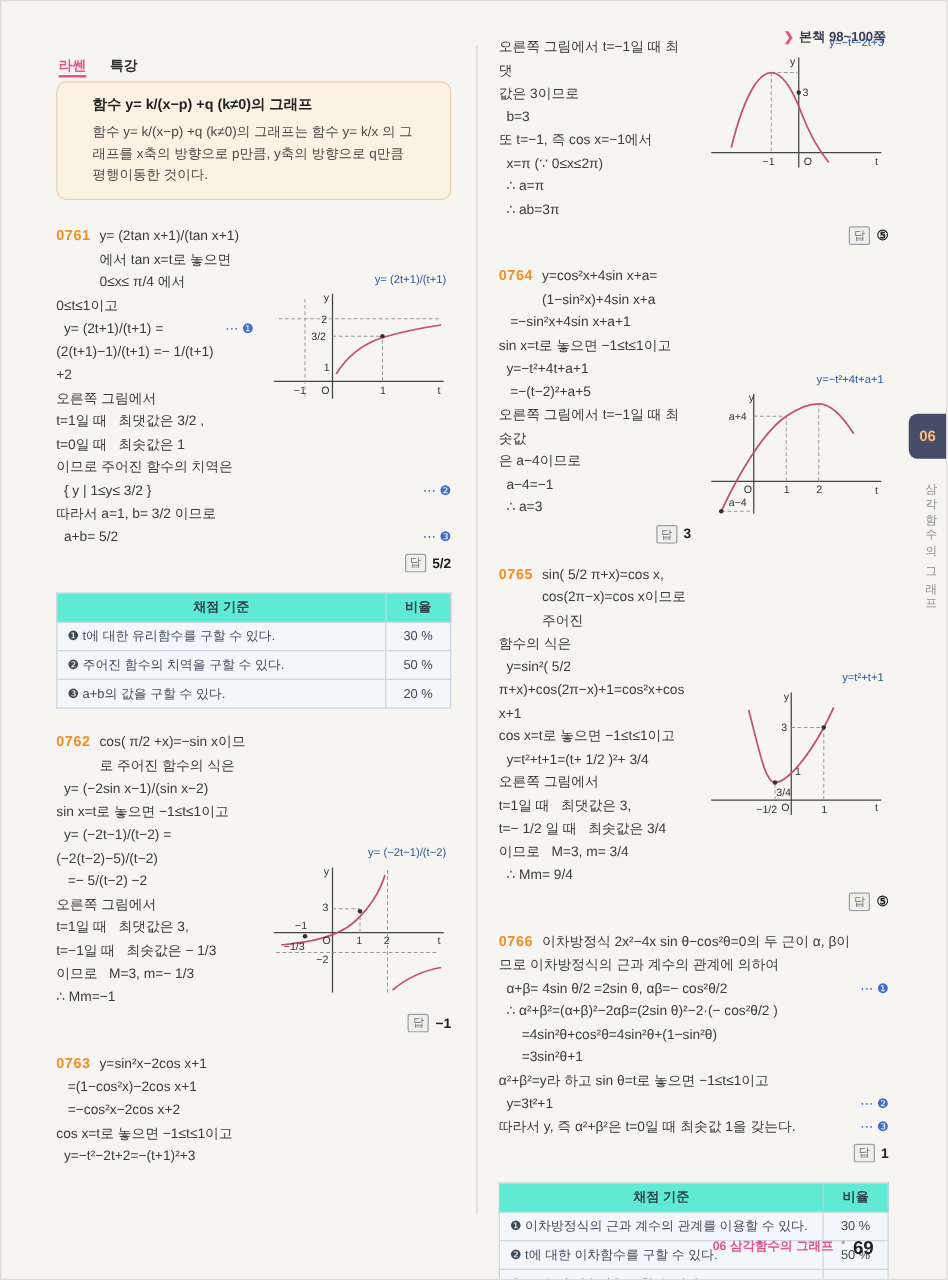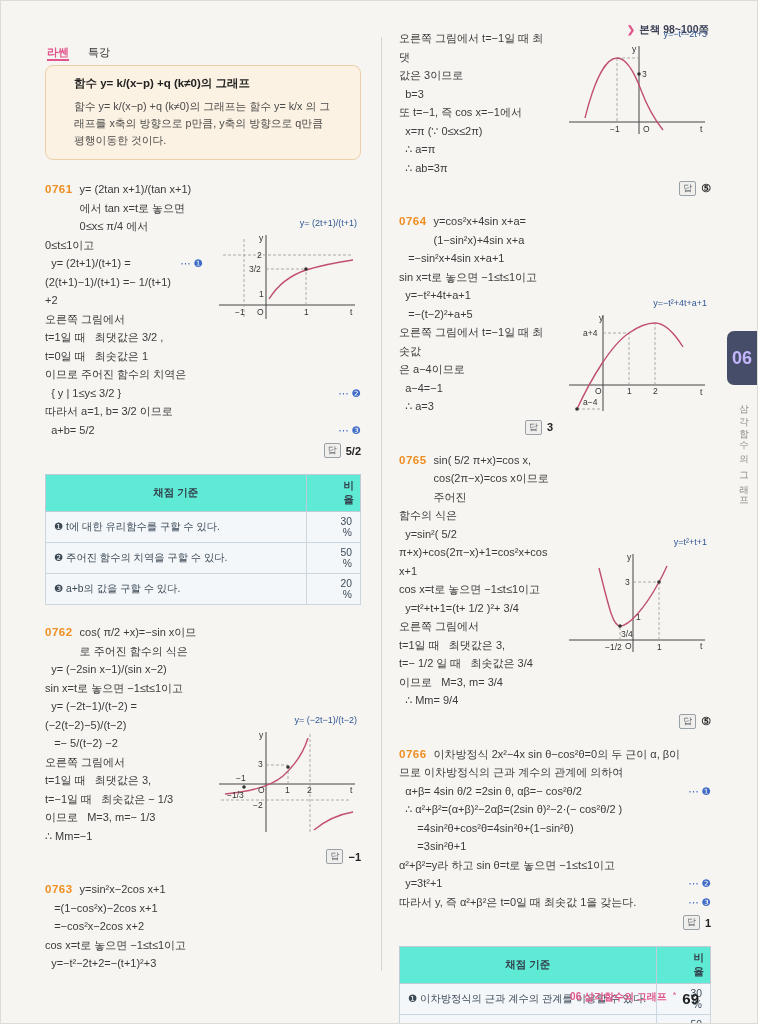--- a/index.html
+++ b/index.html
@@ -16,21 +16,21 @@
 
   
   .col-left  { position:absolute; left:44px;  top:44px; width:316px; }
   .col-right { position:absolute; left:398px; top:28px; width:312px; }
   .divider   { position:absolute; left:380px; top:36px; bottom:52px; width:1px; background:#d9d5cf; }
 
   
   .special { margin-bottom:20px; }
   .special-badge { font-size:11px; margin:0 0 5px 2px; }
   .badge-accent { color:#e0558c; font-weight:700; border-bottom:2px solid #e0558c; padding-bottom:1px; margin-right:19px; }
-  .badge-rest { color:#2e2e2e; font-weight:400; }
+  .badge-rest { color:#2e2e2e; font-weight:700; }
   .special-box { background:#fcf2e3; border:1px solid #ecd0a9; border-radius:8px; padding:10px 28px; }
   .special-title { font-weight:700; color:#222; margin-bottom:7px; font-size:11.5px; }
   .special-body { color:#4a4a4a; line-height:17px; font-size:10.8px; }
 
   
   .problem { margin-bottom:16px; overflow:hidden; }
   .line { display:flex; align-items:baseline; line-height:18.5px; min-height:18px; }
   .txt { white-space:pre-wrap; }
   .pnum { color:#ef8e22; font-weight:700; margin-right:7px; font-size:11.5px; letter-spacing:0.5px; }
   .mk { margin-left:auto; color:#3f6cc8; padding-left:8px; white-space:nowrap; font-size:10.5px; }
@@ -47,25 +47,25 @@
   .ax { stroke:#444; stroke-width:1; }
   .dash { stroke:#999; stroke-width:0.8; stroke-dasharray:3 2; fill:none; }
   .curve { stroke:#c0506e; stroke-width:1.4; fill:none; }
   .dot { fill:#333; }
   .mt40 { margin-top:38px; }  .mt95 { margin-top:92px; }  .mt85 { margin-top:86px; }
 
   
   .rubric { width:100%; border-collapse:collapse; font-size:10.3px; margin:4px 0 18px 0; }
   .rubric th { background:#5eead4; border:1px solid #bfccd8; padding:4px 6px; color:#33424f; font-size:10.5px; }
   .rubric td { background:#f4f7fa; border:1px solid #ccd6df; padding:4px 8px; color:#3c4a56; }
-  .rubric td.pct, .rubric th.pct { width:52px; text-align:right;padding-left:34px; }
+  .rubric td.pct, .rubric th.pct { width:52px; text-align:center; }
 
   
   .sidetab { position:absolute; right:0; top:330px; width:30px; }
-  .sidetab-num { height:54px; width:30px; background:#454d68; color:#c4b5fd; display:flex; align-items:center; justify-content:center; border-radius:7px 0 0 7px; font-weight:700; font-size:18px; }
+  .sidetab-num { height:36px; width:30px; background:#454d68; color:#fdba74; display:flex; align-items:center; justify-content:center; border-radius:7px 0 0 7px; font-weight:700; font-size:12px; }
   .sidetab-label { writing-mode:vertical-rl; color:#8d8d8d; font-size:9.5px; letter-spacing:3px; margin:12px 0 0 10px; }
 
   
   .footer { position:absolute; bottom:16px; right:58px; display:flex; align-items:flex-start; gap:6px; }
   .f-chap { color:#e0558c; font-weight:700; font-size:10px; }
   .f-star { color:#e0558c; font-size:9px; }
   .f-page { color:#1f1f1f; font-weight:700; font-size:15px; }
 </style>
 </head>
 <body>

